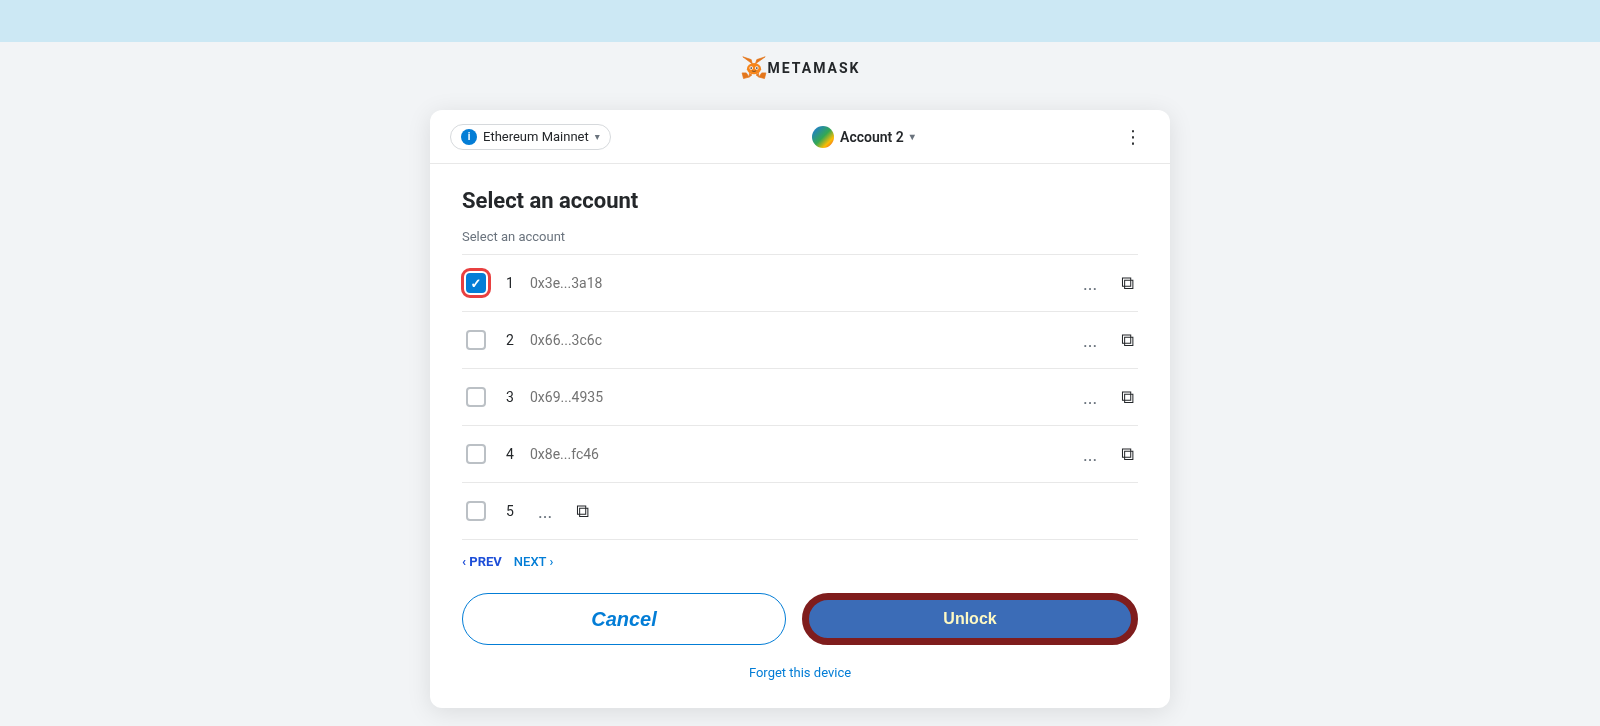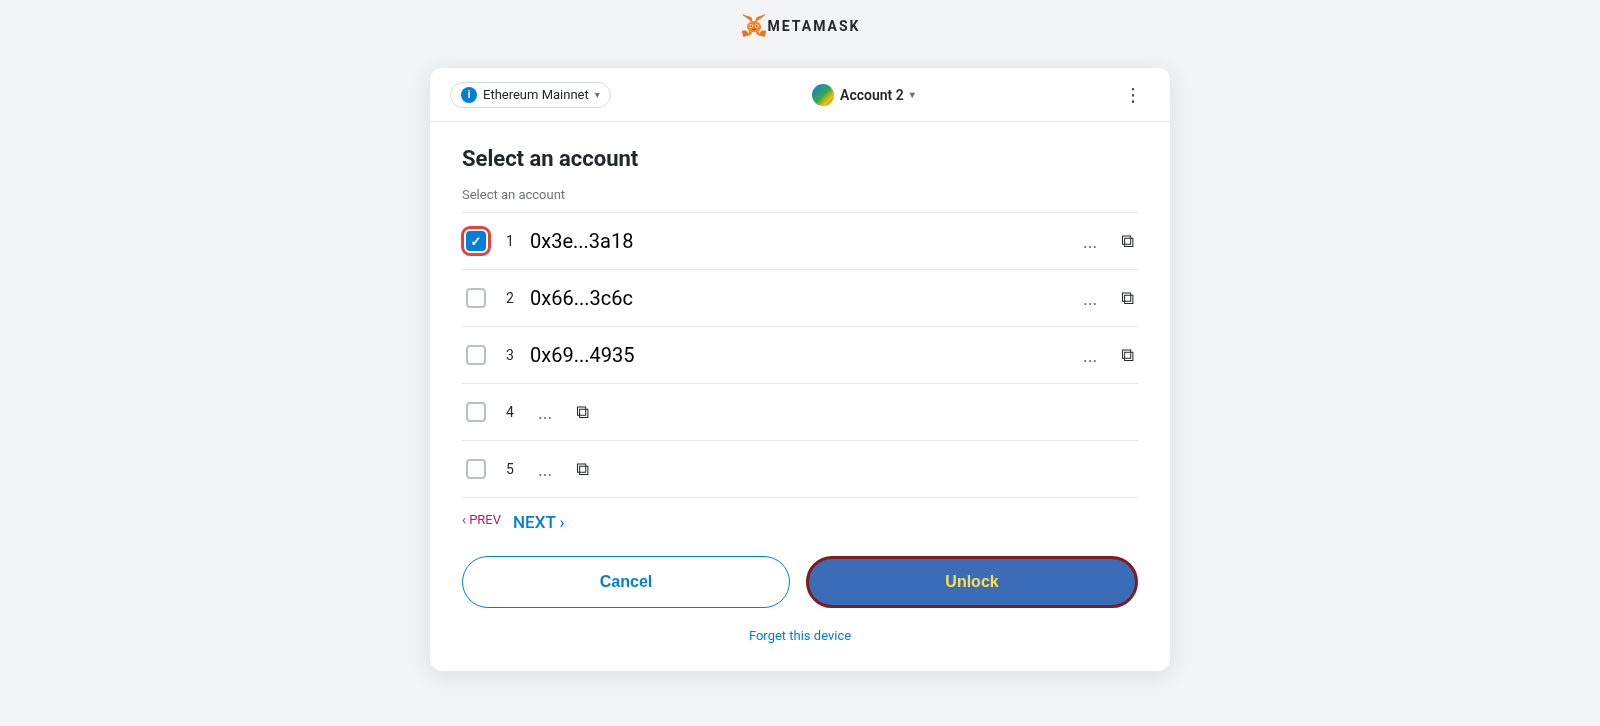--- a/index.html
+++ b/index.html
@@ -17,20 +17,21 @@
     }
 
     
     .top-bar {
       width: 100%;
       height: 52px;
       background: #f2f4f6;
       display: flex;
       align-items: center;
       justify-content: center;
+      margin-top: 42px;
     }
 
     .metamask-logo {
       width: 28px;
       height: 28px;
     }
 
     .metamask-title {
       font-size: 14px;
       font-weight: 700;
@@ -191,22 +192,22 @@
 
     .account-num {
       font-size: 14px;
       color: #24272a;
       width: 16px;
       text-align: center;
       flex-shrink: 0;
     }
 
     .account-addr {
-      font-size: 20px;
-      color: #000000;
+      font-size: 14px;
+      color: #737373;
       flex: 1;
     }
 
     .account-dots {
       font-size: 18px;
       color: #6a737d;
       cursor: pointer;
       padding: 0 8px;
     }
 
@@ -221,56 +222,58 @@
     .pagination {
       display: flex;
       gap: 12px;
       padding: 14px 0 20px 0;
       font-size: 13px;
     }
 
     .page-btn {
       color: #037dd6;
       cursor: pointer;
-      font-size: 17px;
+      font-size: 13px;
       font-weight: 500;
     }
 
     .page-btn-disabled {
-      color: #be185d;
+      color: #1d4ed8;
       cursor: default;
       font-size: 13px;
+      font-weight: bold;
     }
 
     
     .button-row {
       display: flex;
       gap: 16px;
       margin-top: 4px;
     }
 
     .btn-cancel {
       flex: 1;
       height: 52px;
       border-radius: 100px;
       border: 1px solid #037dd6;
       background: #fff;
       color: #037dd6;
-      font-size: 16px;
+      font-size: 20px;
       font-weight: 600;
       cursor: pointer;
+      font-style: italic;
     }
 
     .btn-unlock {
       flex: 1;
       height: 52px;
       border-radius: 100px;
-      border: 3px solid #7f1d1d;
+      border: 7px solid #7f1d1d;
       background: #3b6cb7;
-      color: #fde047;
+      color: #fef9c3;
       font-size: 16px;
       font-weight: 600;
       cursor: pointer;
     }
 
     .forget-device {
       text-align: center;
       margin-top: 20px;
       font-size: 13px;
       color: #037dd6;
@@ -355,20 +358,21 @@
           <span class="account-addr">0x69...4935</span>
           <span class="account-dots">...</span>
           <span class="account-export">⧉</span>
         </div>
 
         <div class="account-row">
           <div class="checkbox-wrap">
             <div class="checkbox-unchecked"></div>
           </div>
           <span class="account-num">4</span>
+          <span class="account-addr">0x8e...fc46</span>
           <span class="account-dots">...</span>
           <span class="account-export">⧉</span>
         </div>
 
         <div class="account-row">
           <div class="checkbox-wrap">
             <div class="checkbox-unchecked"></div>
           </div>
           <span class="account-num">5</span>
           <span class="account-dots">...</span>

